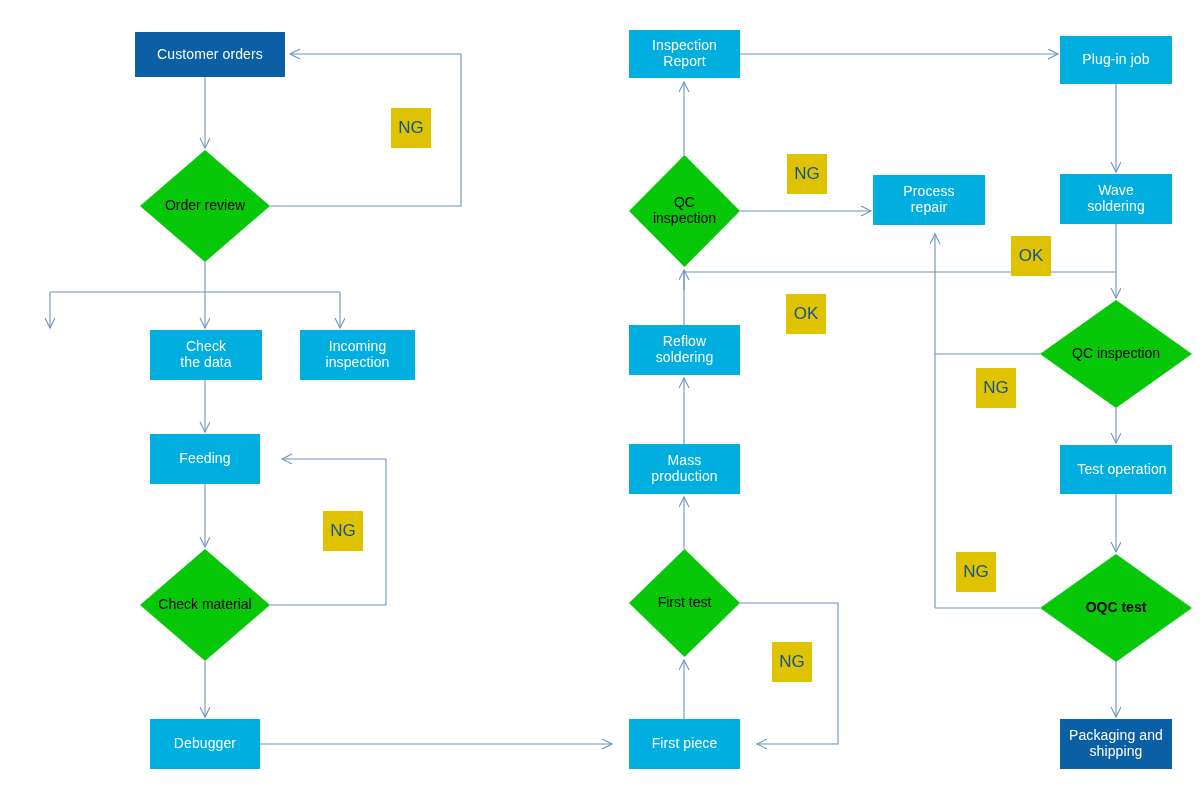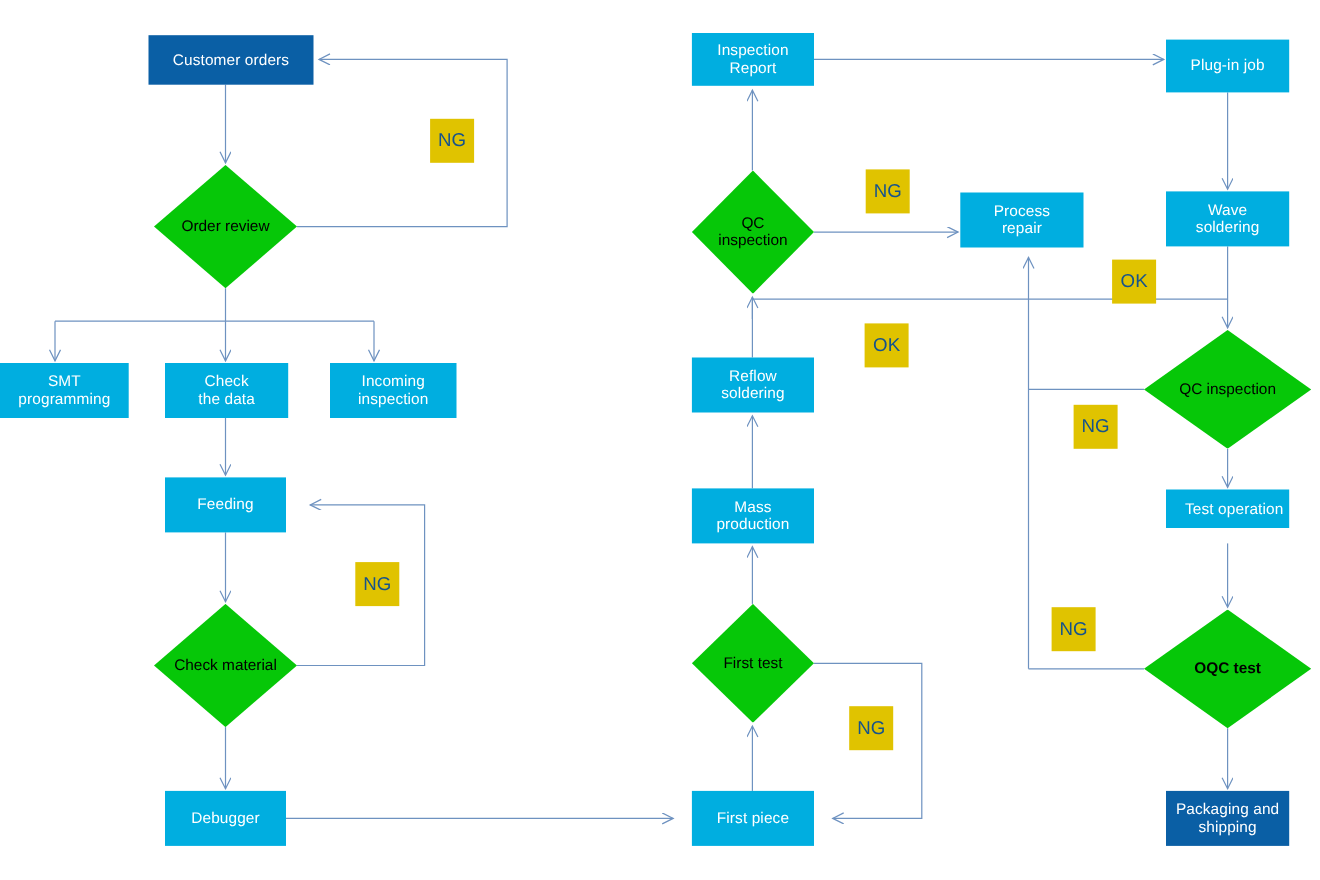--- a/index.html
+++ b/index.html
@@ -137,22 +137,20 @@
     </g>
   </svg>
 
   <div class="node terminator" style="left:135px;top:32px;width:150px;height:45px;">Customer orders</div>
 
   <div class="decision" style="left:140px;top:150px;width:130px;height:112px;">
     <div class="dshape"></div>
     <div class="dlabel">Order review</div>
   </div>
 
-  <div class="node process" style="left:0px;top:330px;width:117px;height:50px;">SMT
-programming</div>
   <div class="node process" style="left:150px;top:330px;width:112px;height:50px;">Check
 the data</div>
   <div class="node process" style="left:300px;top:330px;width:115px;height:50px;">Incoming
 inspection</div>
   <div class="node process" style="left:150px;top:434px;width:110px;height:50px;">Feeding</div>
 
   <div class="decision" style="left:140px;top:549px;width:130px;height:112px;">
     <div class="dshape"></div>
     <div class="dlabel">Check material</div>
   </div>
@@ -184,21 +182,21 @@
   <div class="node process" style="left:1060px;top:174px;width:112px;height:50px;">Wave
 soldering</div>
   <div class="node process" style="left:873px;top:175px;width:112px;height:50px;">Process
 repair</div>
 
   <div class="decision" style="left:1040px;top:300px;width:152px;height:108px;">
     <div class="dshape"></div>
     <div class="dlabel">QC inspection</div>
   </div>
 
-  <div class="node process" style="left:1060px;top:445px;width:112px;height:35px;padding-left:12px;">Test operation</div>
+  <div class="node process" style="left:1060px;top:445px;width:112px;height:49px;padding-left:12px;">Test operation</div>
 
   <div class="decision" style="left:1040px;top:554px;width:152px;height:108px;font-weight:bold;">
     <div class="dshape"></div>
     <div class="dlabel">OQC test</div>
   </div>
 
   <div class="node terminator" style="left:1060px;top:719px;width:112px;height:50px;">Packaging and
 shipping</div>
 
   <div class="badge" style="left:391px;top:108px;">NG</div>

